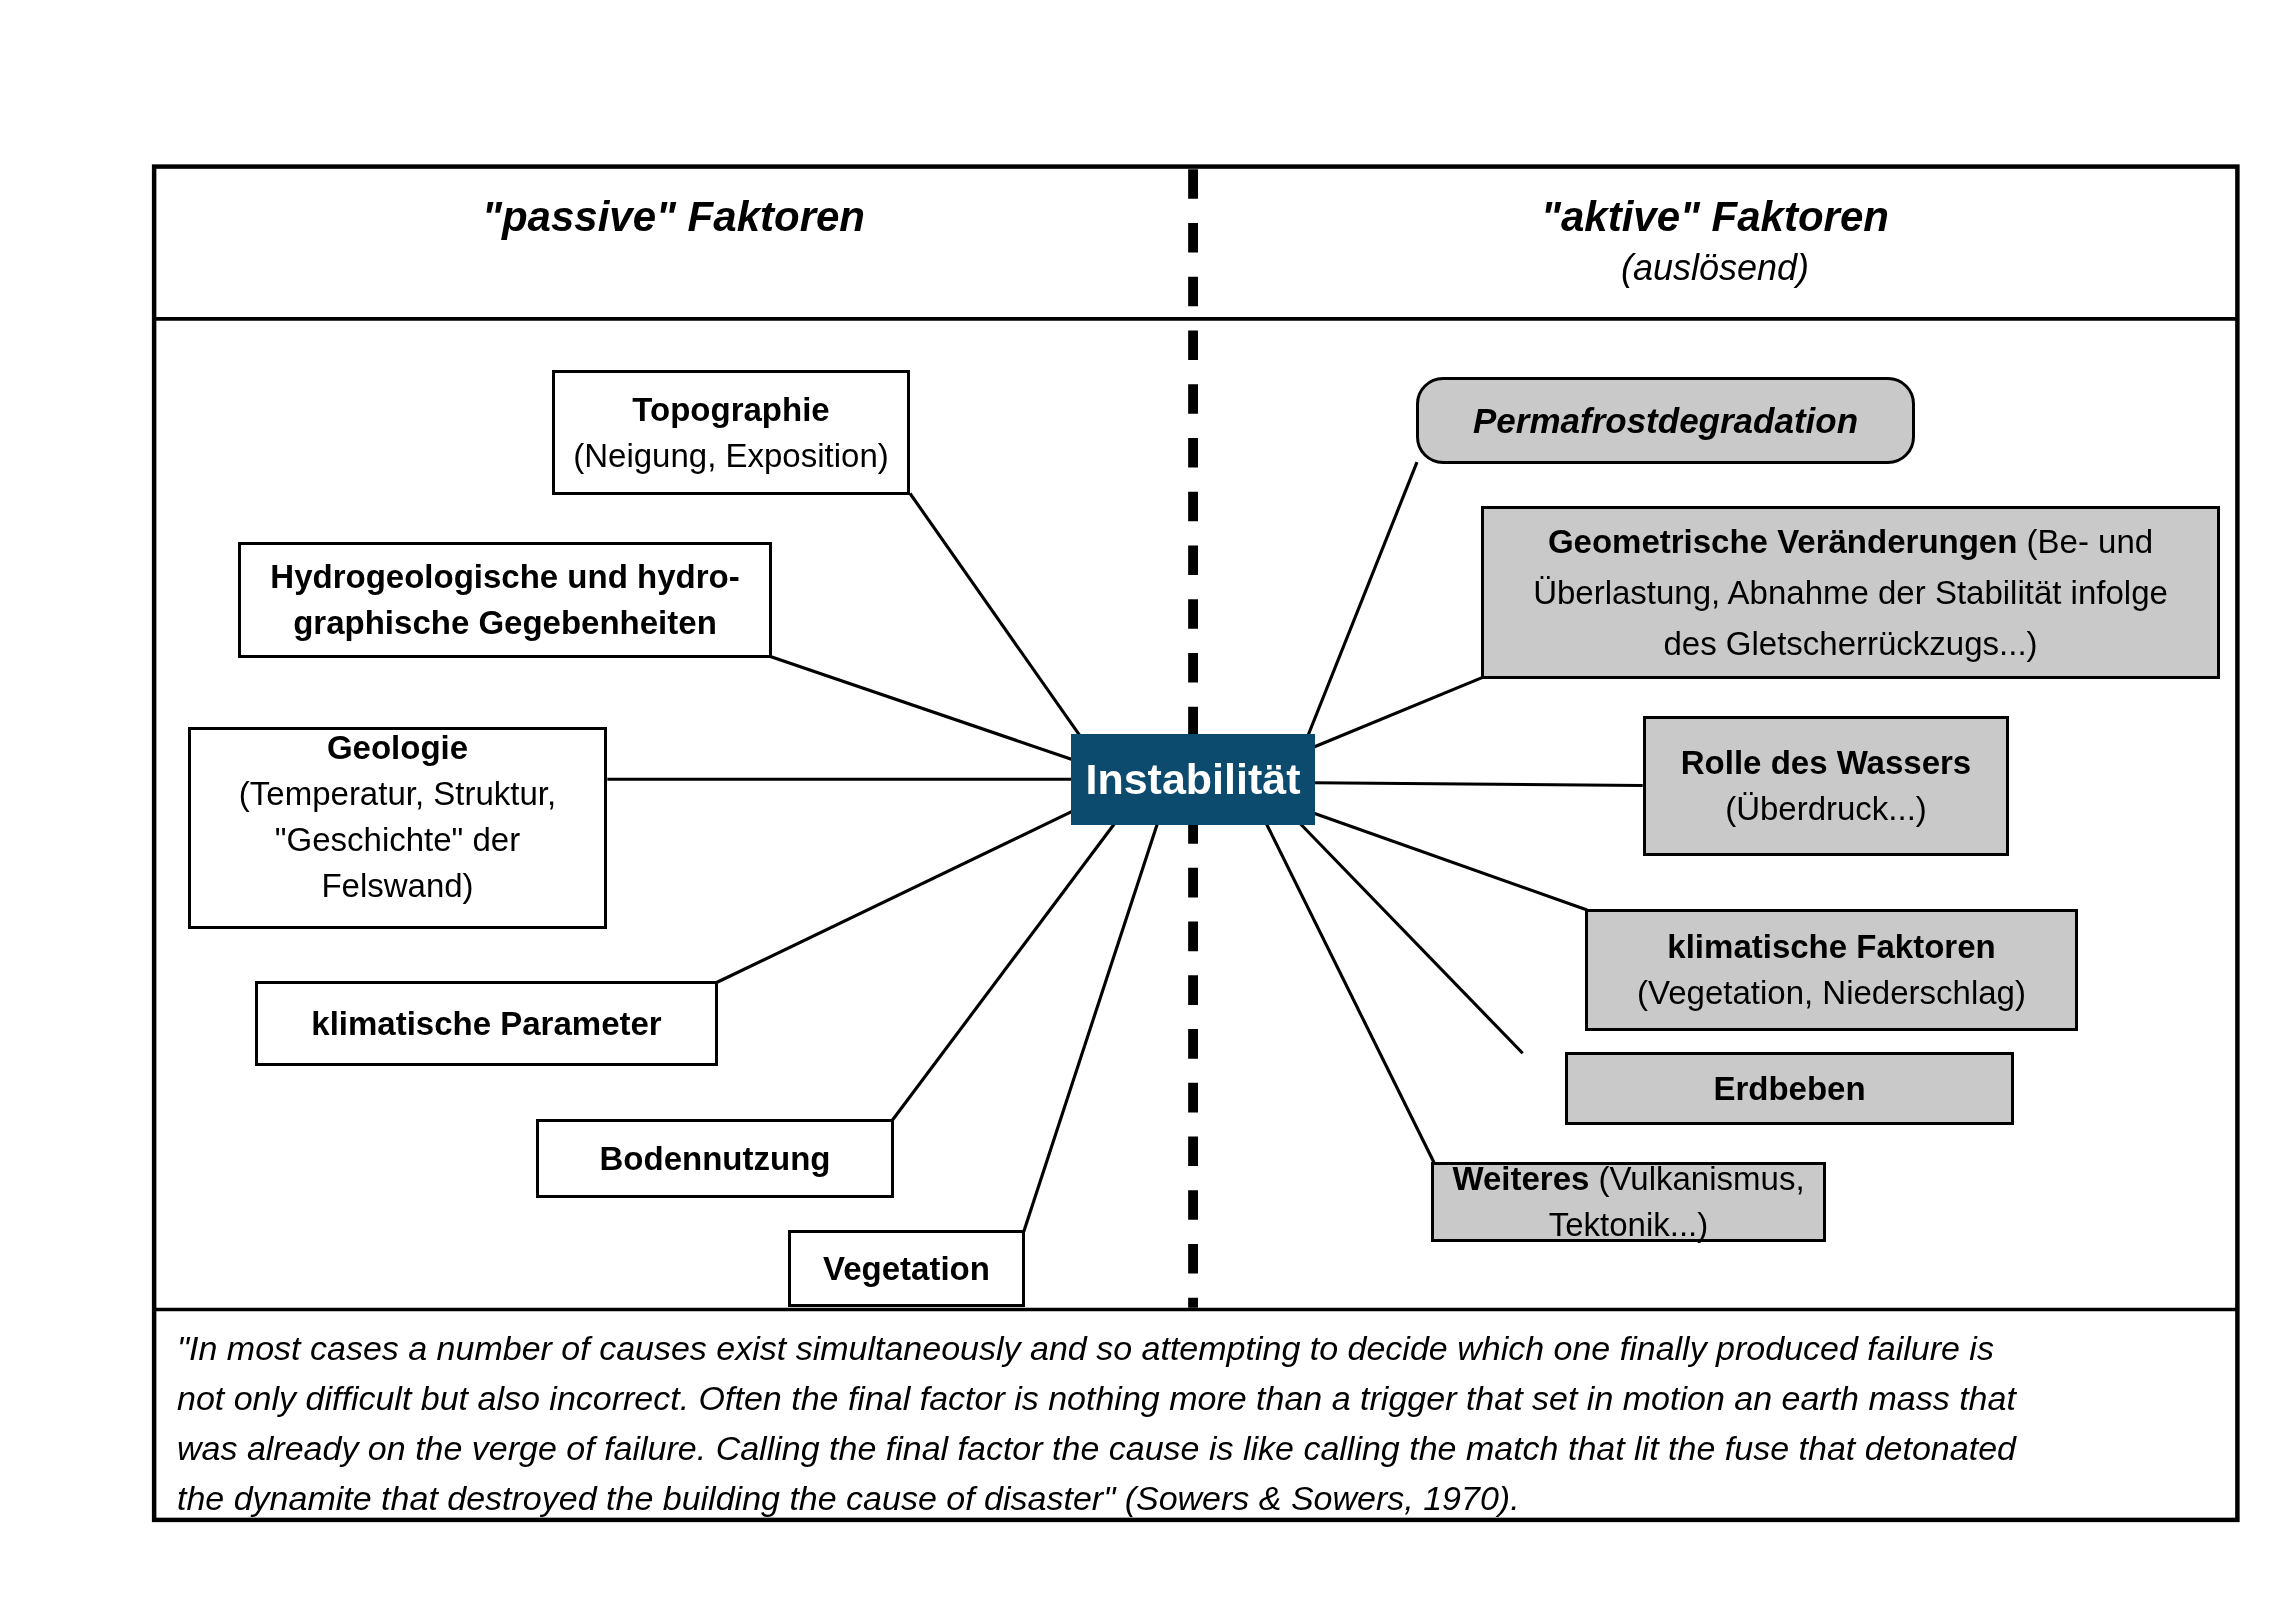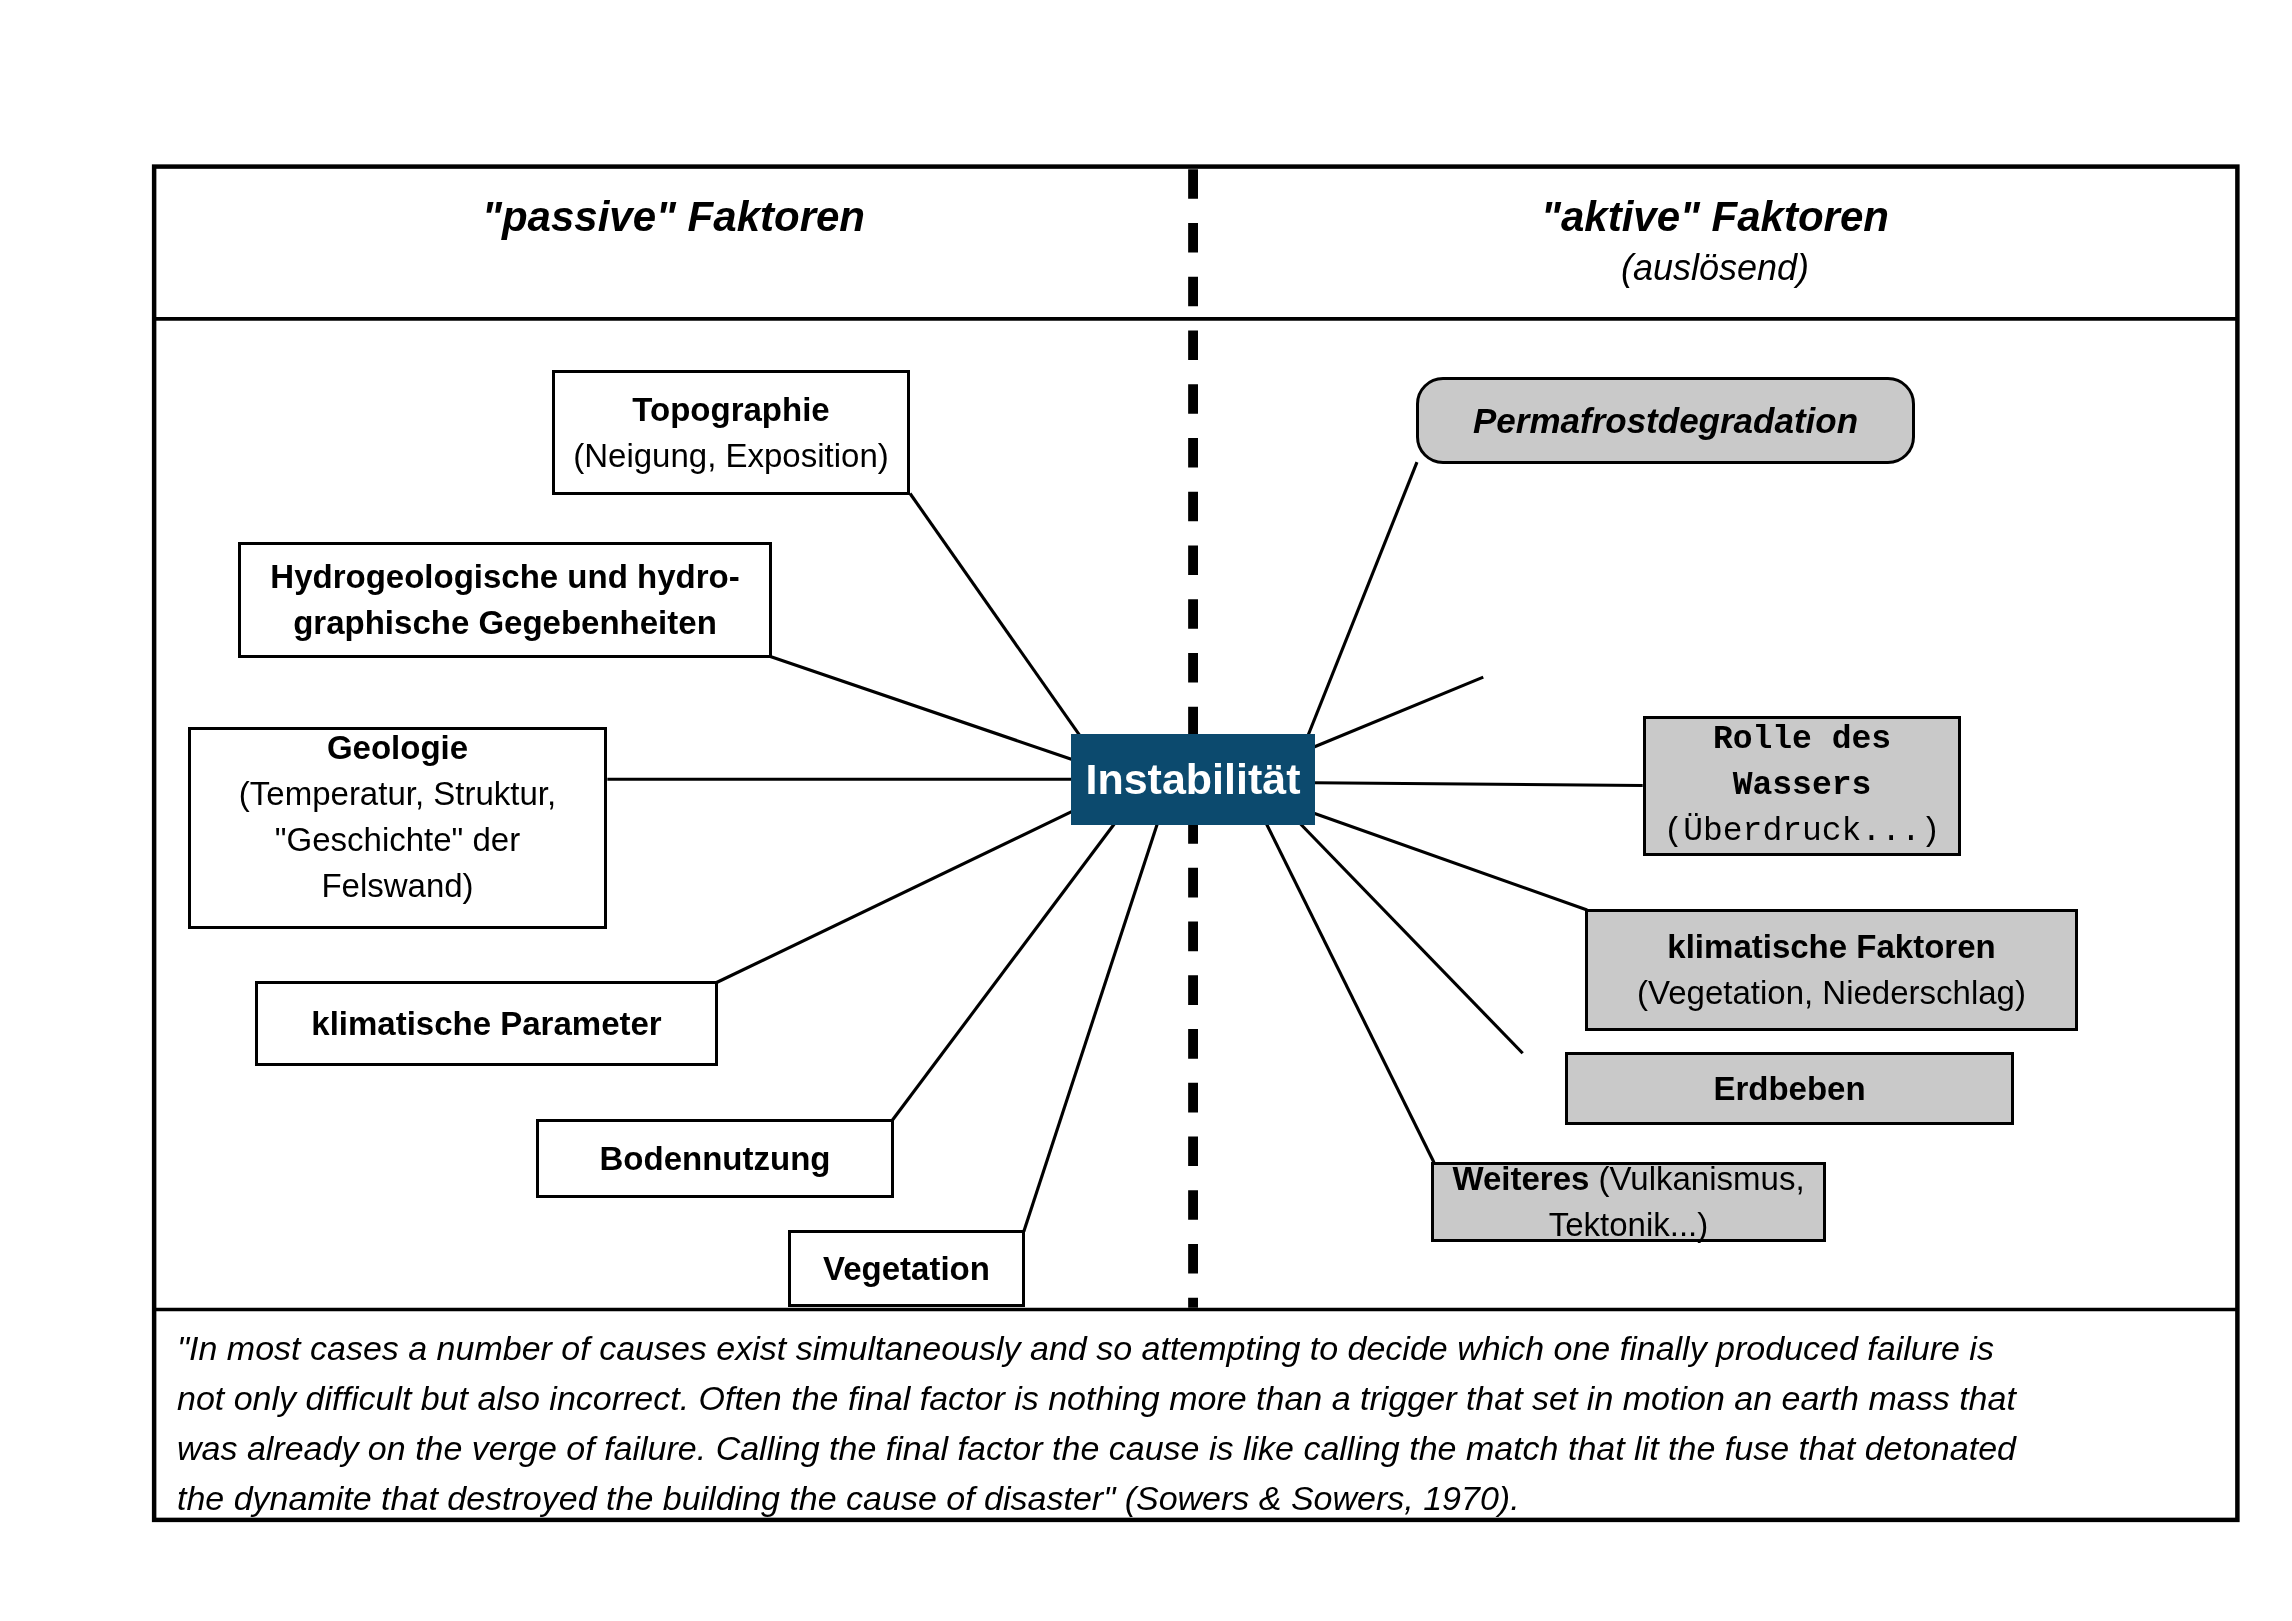--- a/index.html
+++ b/index.html
@@ -140,22 +140,27 @@
   </div>
 
   <div class="center-node">
     <span>Instabilität</span>
   </div>
 
   <div class="fbox gray permafrost" style="left:1416px; top:377px; width:499px; height:87px;">
     <div>Permafrostdegradation</div>
   </div>
 
+  <div class="fbox gray" style="left:1481px; top:506px; width:739px; height:173px; line-height:51px;">
+    <div><span class="b">Geometrische Veränderungen</span><span> (Be- und</span></div>
+    <div>Überlastung, Abnahme der Stabilität infolge</div>
+    <div>des Gletscherrückzugs...)</div>
+  </div>
 
-  <div class="fbox gray" style="left:1643px; top:716px; width:318px; height:140px;font-family:Liberation Mono, monospace;">
+  <div class="fbox gray" style="left:1643px; top:716px; width:366px; height:140px;">
     <div class="b">Rolle des Wassers</div>
     <div>(Überdruck...)</div>
   </div>
 
   <div class="fbox gray" style="left:1585px; top:909px; width:493px; height:122px;">
     <div class="b">klimatische Faktoren</div>
     <div>(Vegetation, Niederschlag)</div>
   </div>
 
   <div class="fbox gray" style="left:1517px; top:1052px; width:449px; height:73px;margin-left:48px;">

